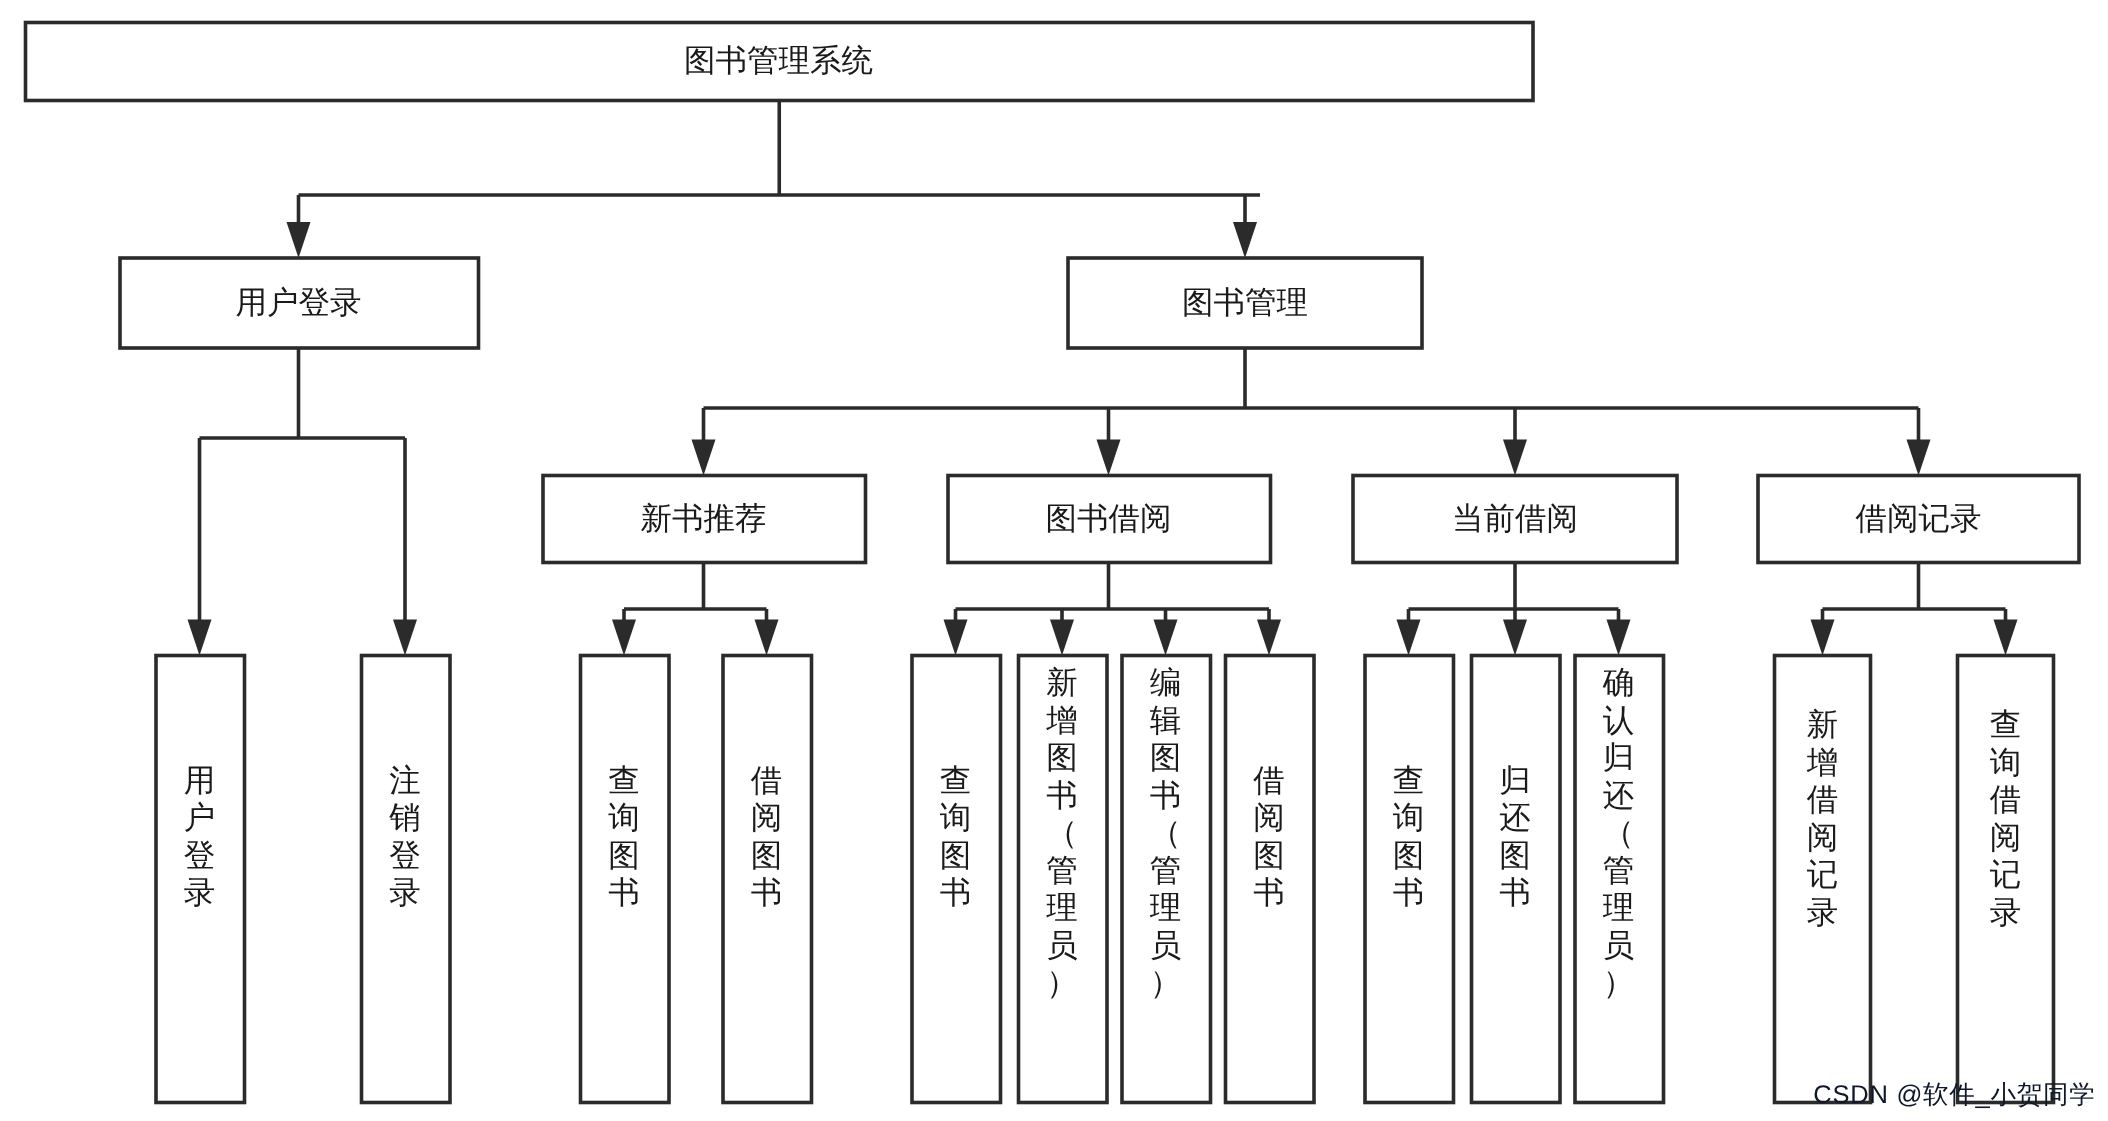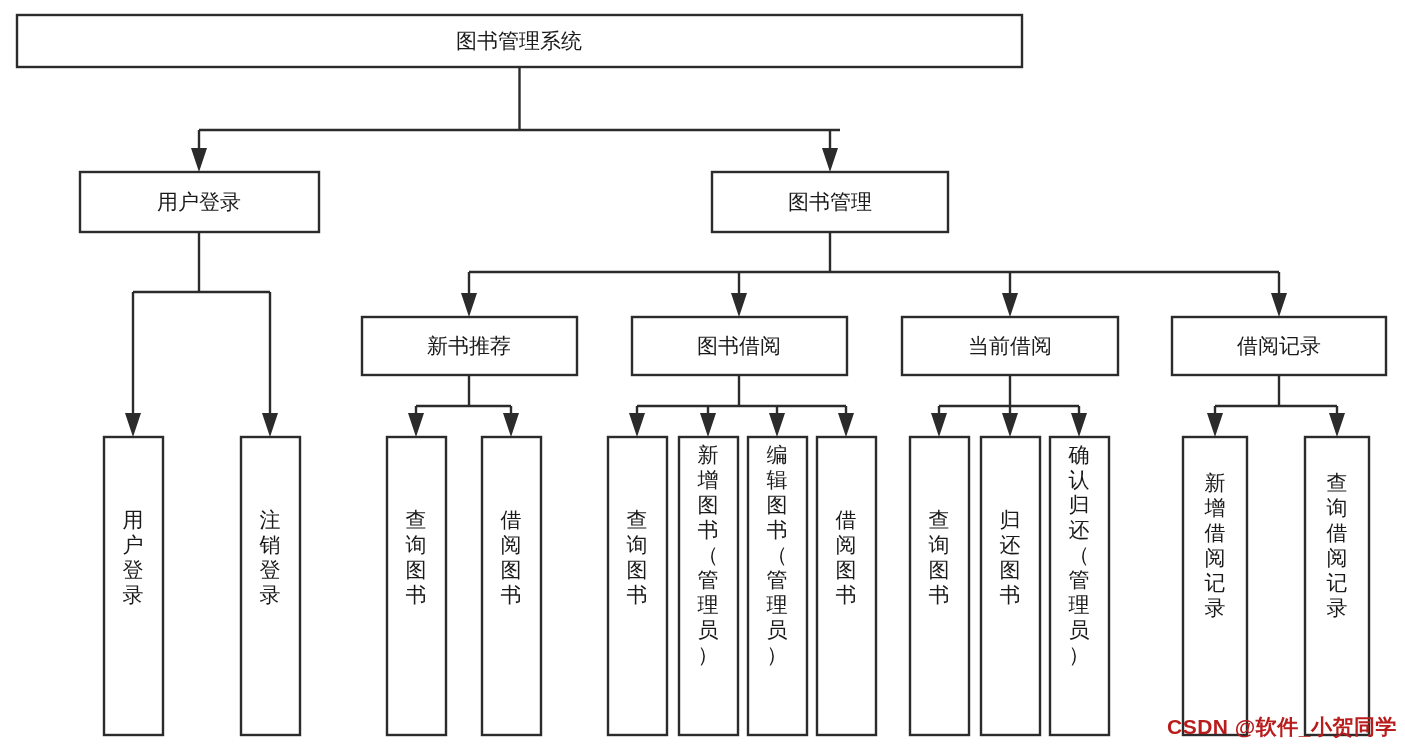--- a/index.html
+++ b/index.html
@@ -52,26 +52,25 @@
     font-family: "Liberation Sans", "DejaVu Sans", sans-serif;
     font-size: 21px;
     fill: #1a1a1a;
     text-anchor: middle;
   }
   .watermark {
     position: absolute;
     right: 8px;
     bottom: 6px;
     font-family: "Liberation Sans", "DejaVu Sans", sans-serif;
-    font-size: 21px;
-    color: #b91c1c;
+    font-size: 17px;
+    color: #0f172a;
     letter-spacing: 0.5px;
     white-space: nowrap;
     user-select: none;
-    font-weight: bold;
   }
 </style>
 </head>
 <body>
 
 <div id="diagram-root">
 
   <svg id="flow" viewBox="0 0 1405 747">
 
     <g>

